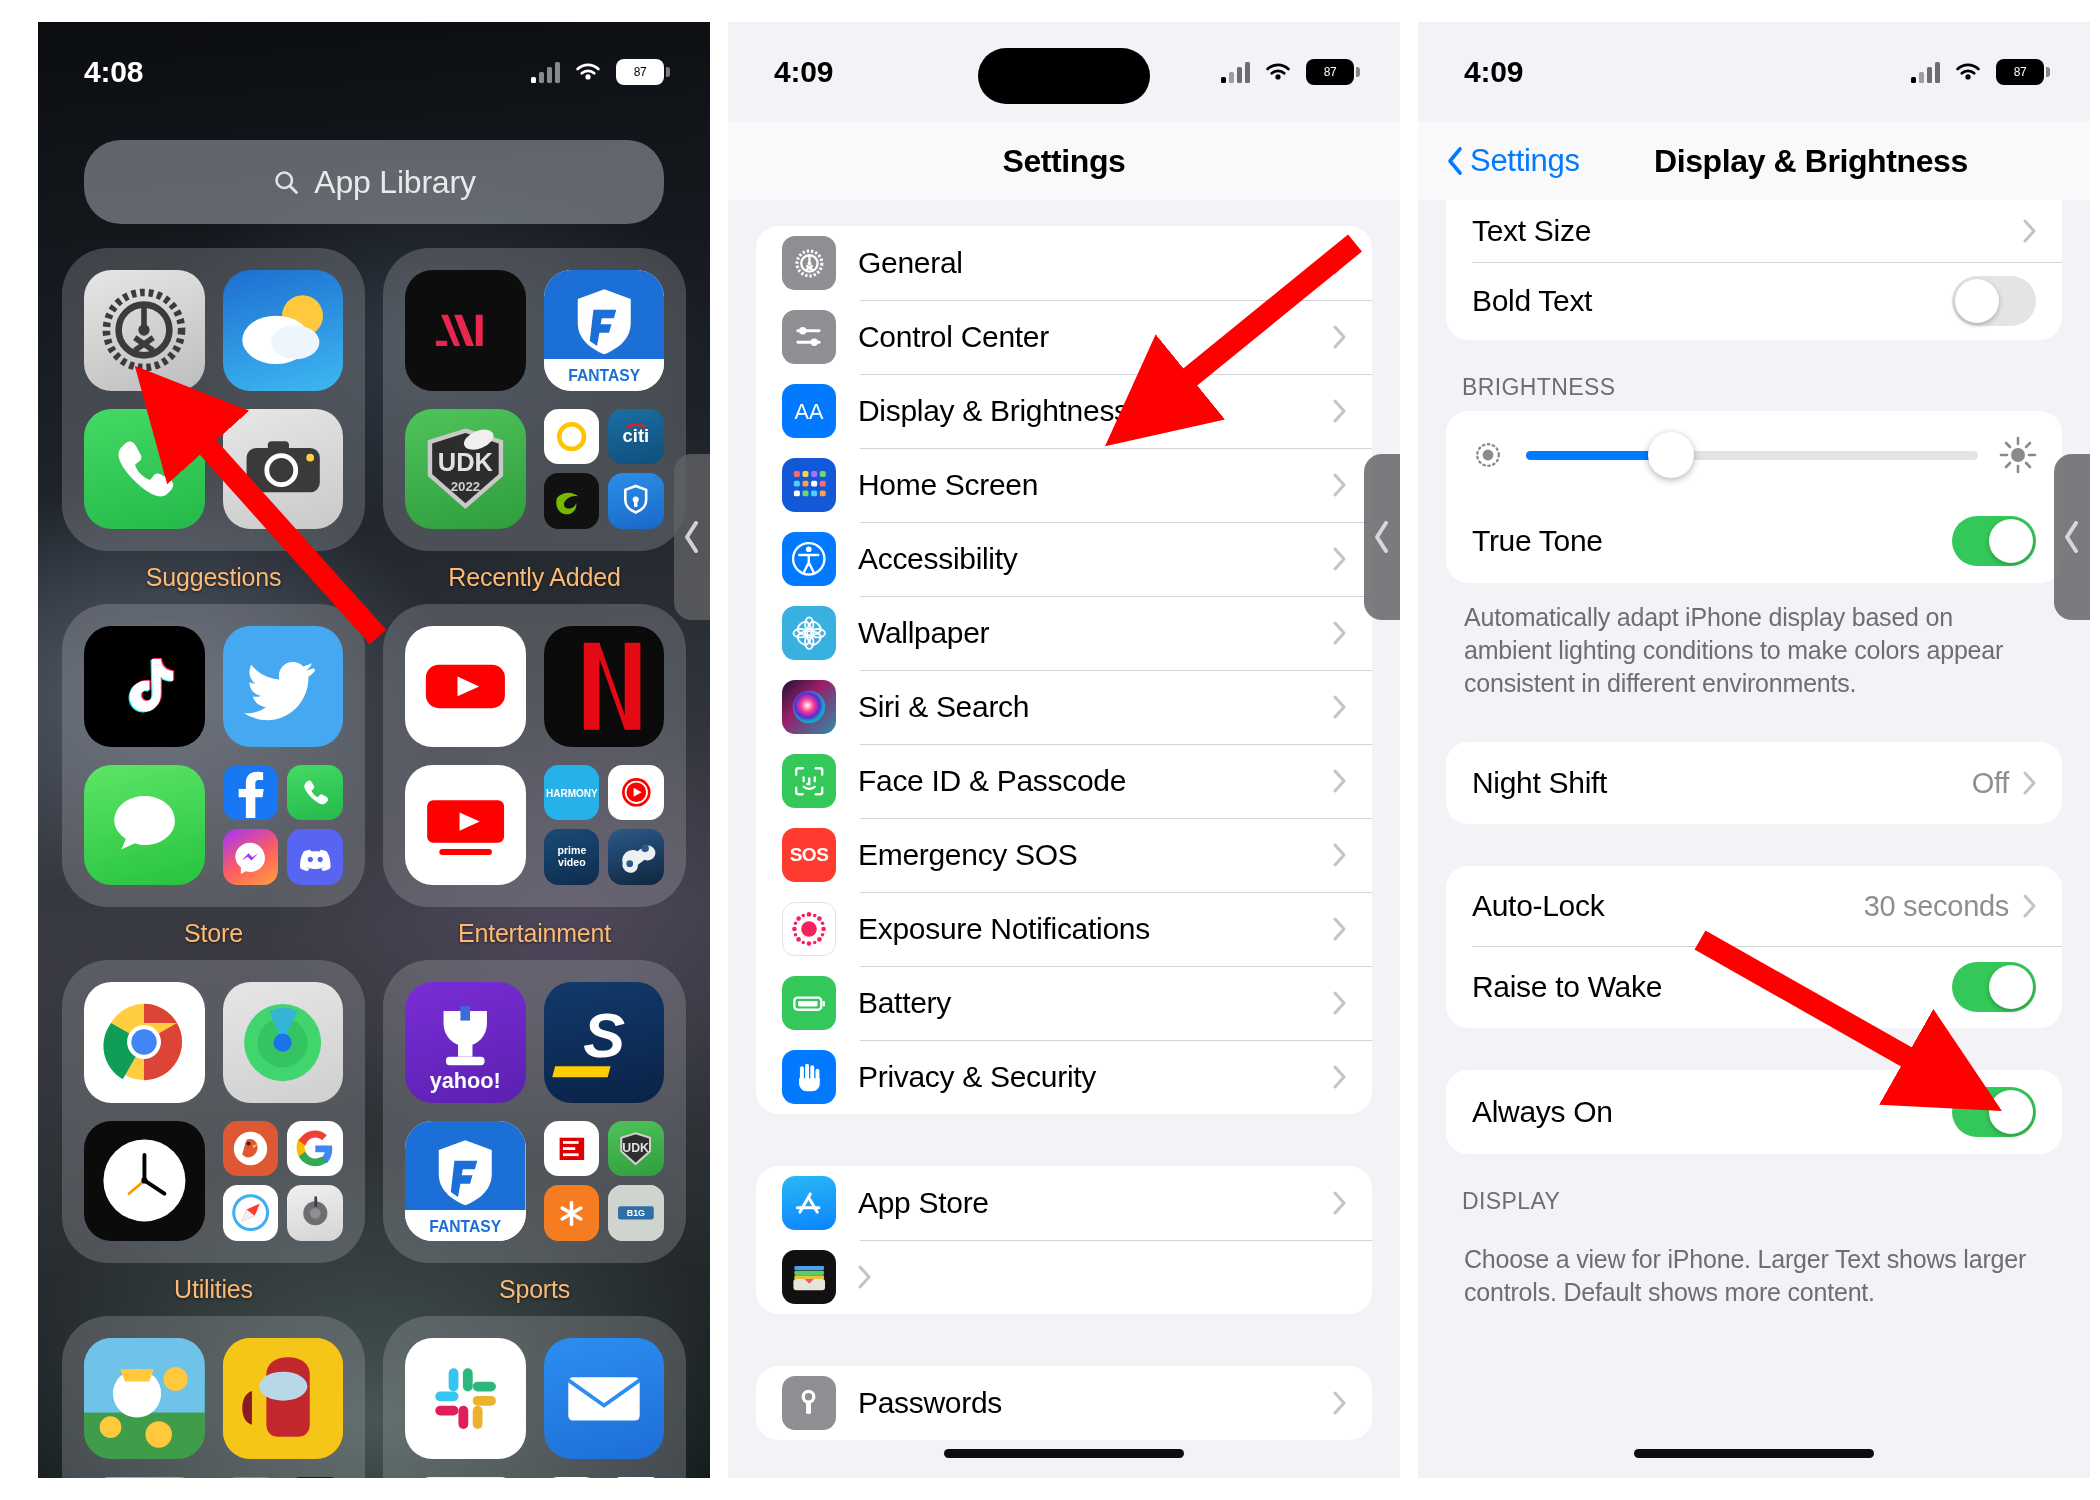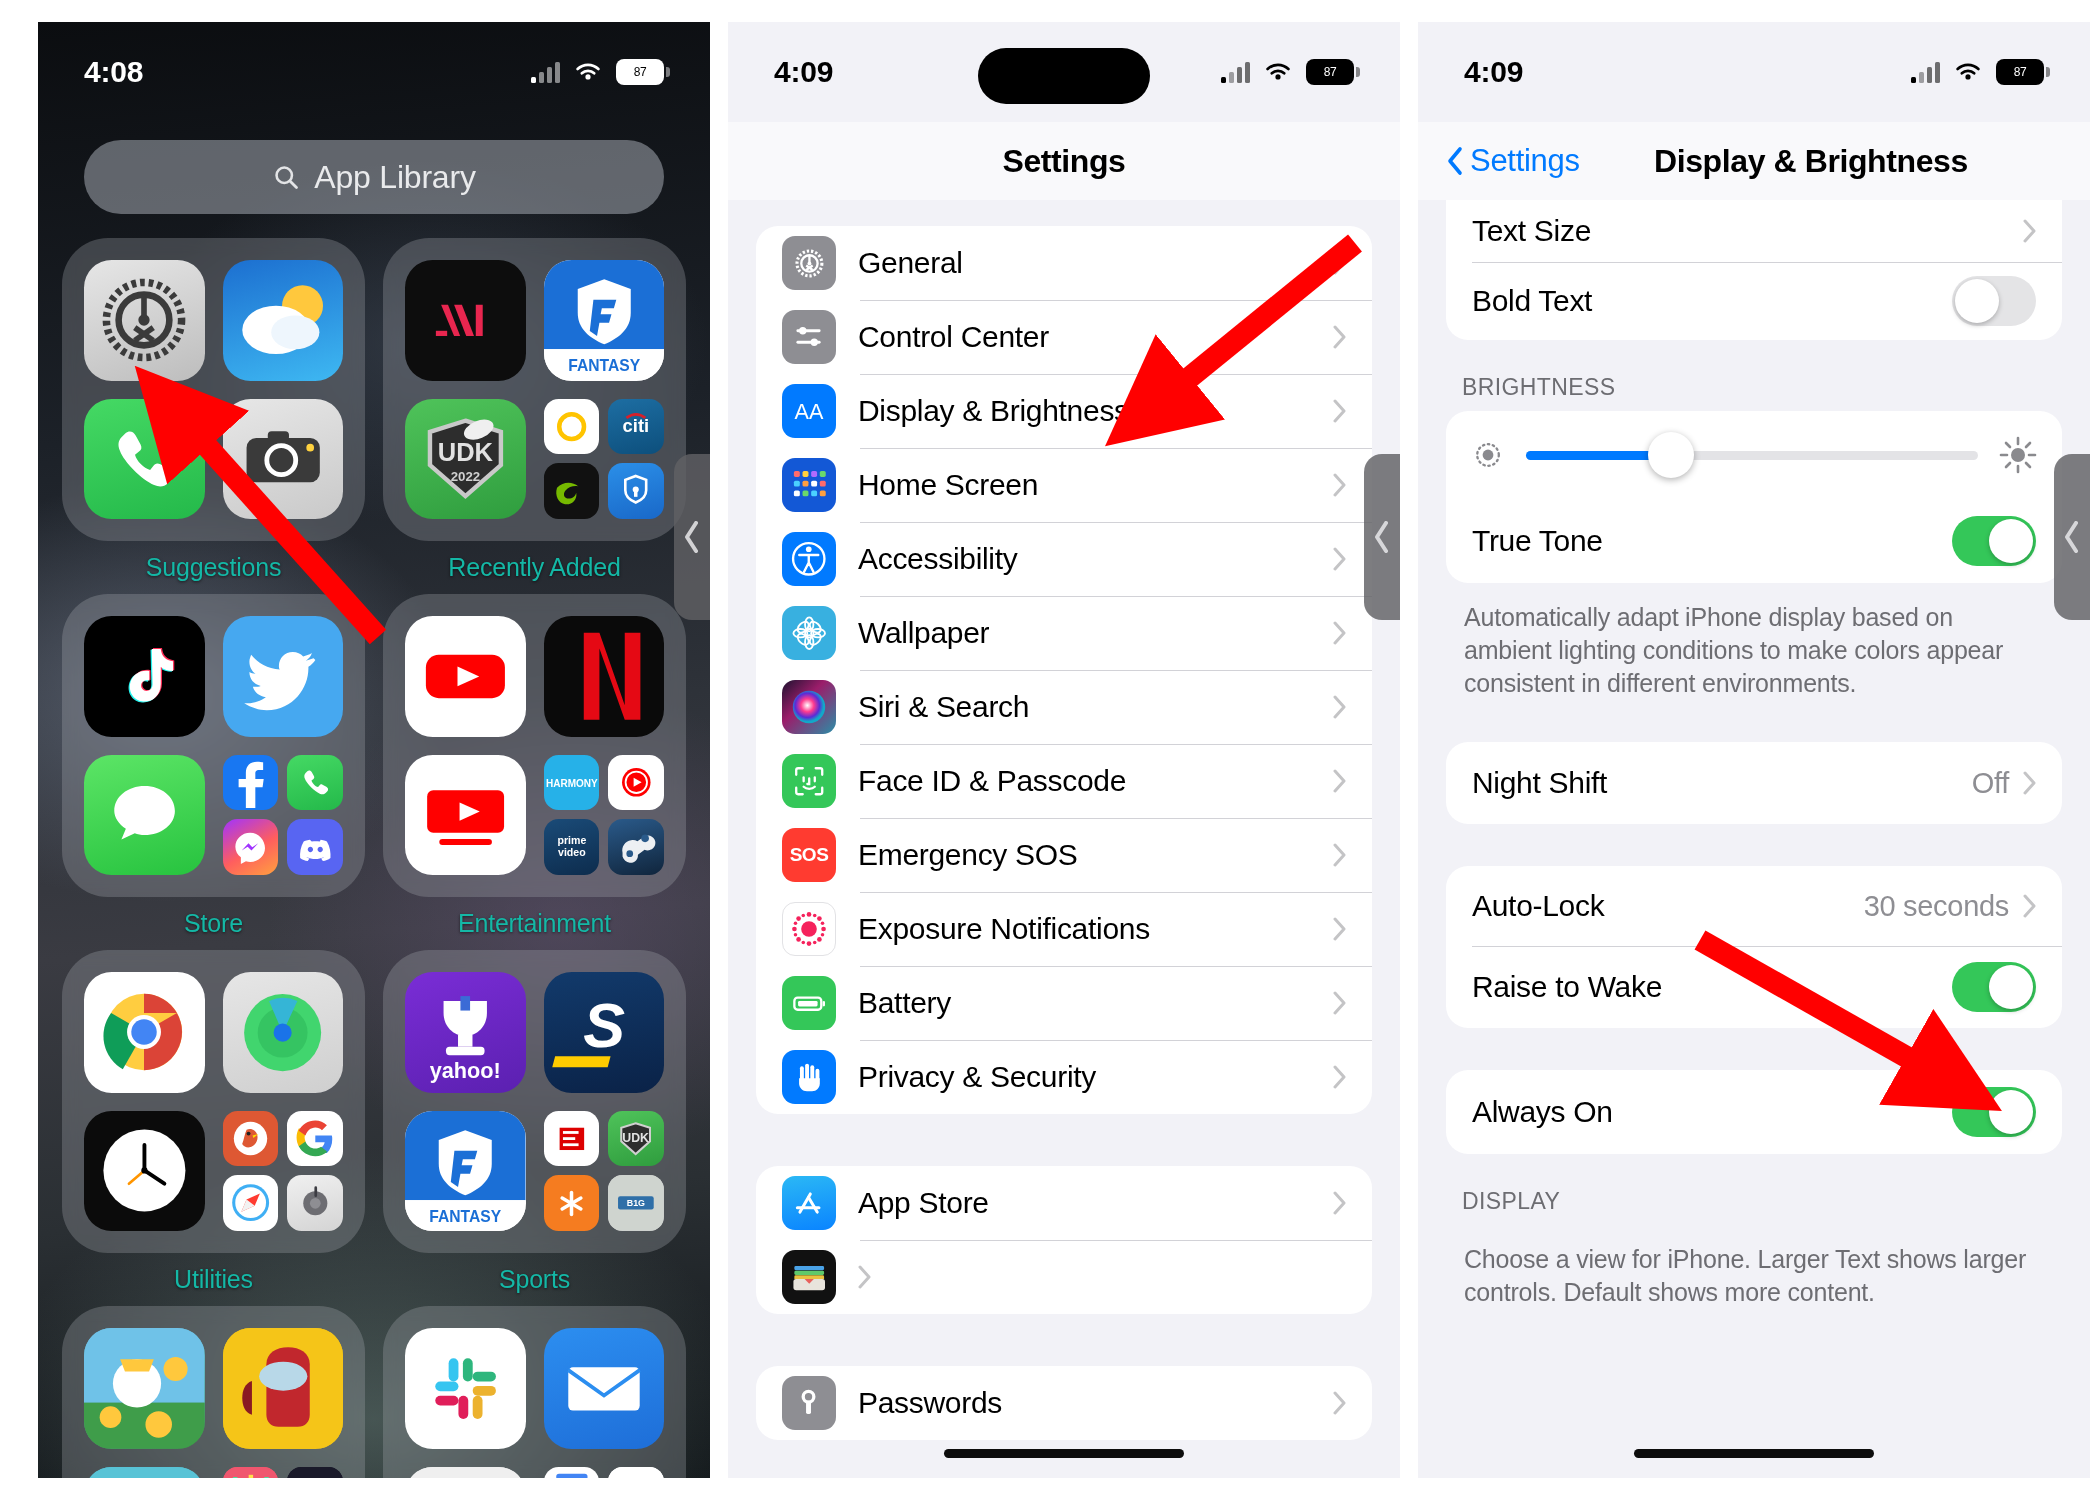--- a/index.html
+++ b/index.html
@@ -48,34 +48,34 @@
   
   .wallpaper { position:absolute; inset:0;
     background:
       radial-gradient(ellipse 420px 300px at 18% 46%, rgba(120,130,150,.55), transparent 70%),
       radial-gradient(ellipse 420px 340px at 78% 62%, rgba(95,80,110,.55), transparent 70%),
       radial-gradient(ellipse 520px 380px at 50% 96%, rgba(95,115,110,.65), transparent 72%),
       radial-gradient(ellipse 400px 260px at 58% 22%, rgba(70,80,95,.5), transparent 70%),
       linear-gradient(175deg,#0b0d10 0%, #1c2128 28%, #2e3239 48%, #3a3b42 62%, #2a2f33 80%, #12171a 100%);
   }
   .al-content { position:relative; }
-  .searchpill { margin:18px auto 0; width:580px; height:74px; border-radius:37px;
+  .searchpill { margin:18px auto 0; width:580px; height:84px; border-radius:37px;
                 background:rgba(155,160,168,.58);
                 display:flex; align-items:center; justify-content:center; gap:14px; }
   .searchpill .lbl { color:#e9eaec; font-size:32px; letter-spacing:-0.2px; }
 
   .grid2 { display:grid; grid-template-columns:1fr 1fr; gap:12px 18px;
            padding:24px 24px 0; }
   .folder { }
   .folder-box { width:100%; aspect-ratio:1/1; border-radius:46px;
                 background:rgba(168,173,180,.30);
                 backdrop-filter:blur(8px);
                 padding:22px; display:grid; grid-template-columns:1fr 1fr;
                 grid-template-rows:1fr 1fr; gap:18px; }
-  .folder-label { text-align:center; color:#14b8a6; font-size:25px; margin-top:12px;
+  .folder-label { text-align:center; color:#fdba74; font-size:25px; margin-top:12px;
                   text-shadow:0 1px 3px rgba(0,0,0,.6); letter-spacing:-0.2px; }
   .slot { position:relative; }
   .appicon { width:100%; height:100%; border-radius:23%; overflow:hidden; position:relative;
              display:flex; align-items:center; justify-content:center;
              font-weight:700; color:#fff; }
   .mini4 { display:grid; grid-template-columns:1fr 1fr; grid-template-rows:1fr 1fr; gap:9px; }
   .mini4 .appicon { border-radius:26%; }
 
   
   .ic-gear{background:linear-gradient(160deg,#e6e6e6,#bdbdbd);}

